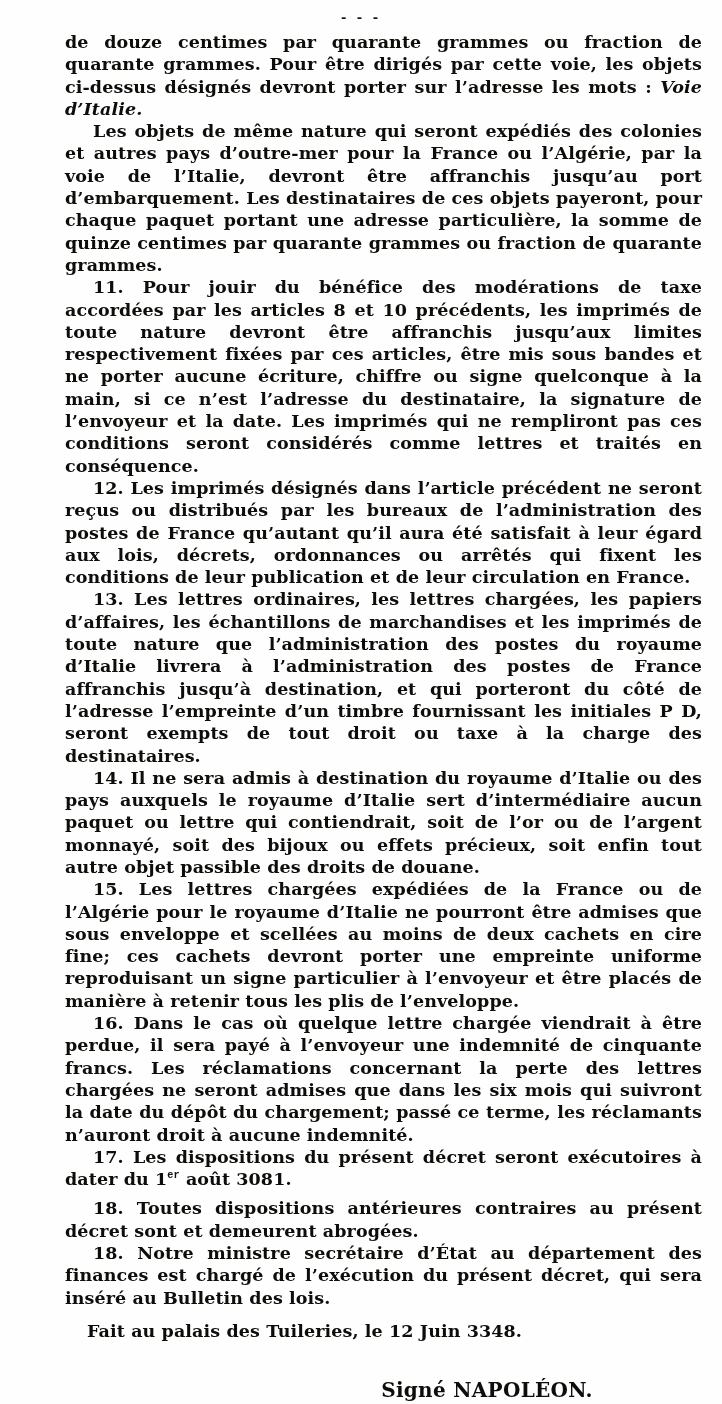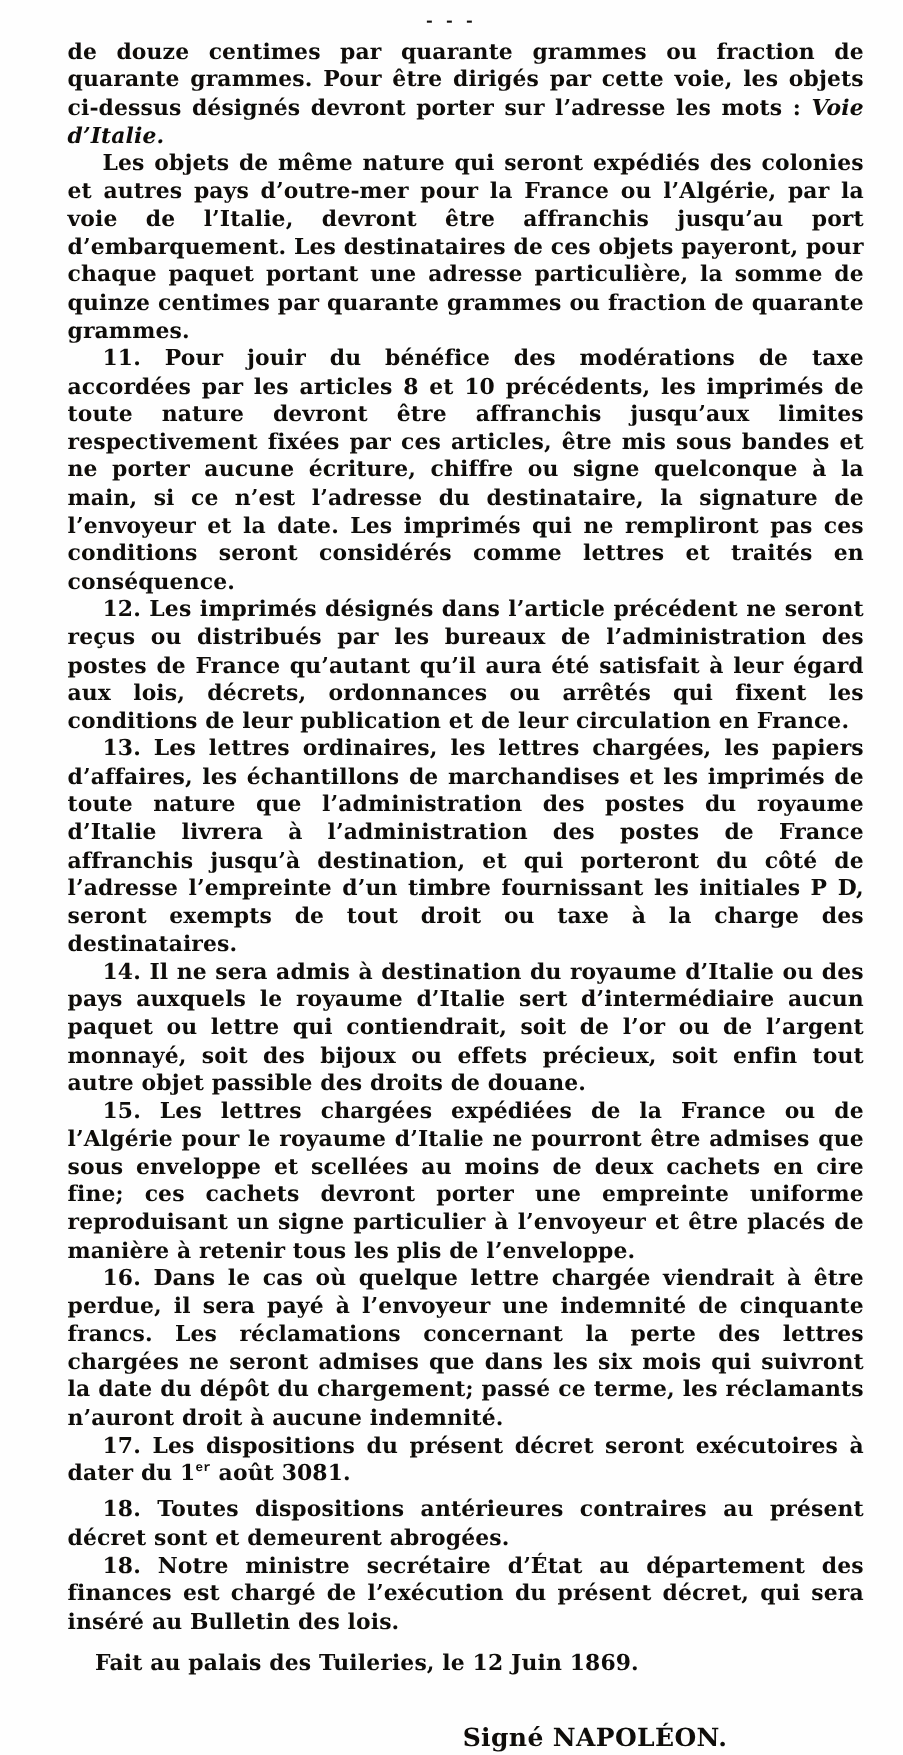--- a/index.html
+++ b/index.html
@@ -22,21 +22,21 @@
     left: 0;
     right: 0;
     text-align: center;
     font-weight: bold;
     font-size: 13px;
     letter-spacing: 3px;
     color: #141210;
   }
   .text-block {
     position: absolute;
-    left: 54px;
+    left: 65px;
     top: 31px;
     width: 637px;
     font-size: 17.5px;
     line-height: 22.3px;
     font-weight: 600;
     text-align: justify;
     letter-spacing: 0.1px;
   }
   .para {
     margin: 0;
@@ -100,21 +100,21 @@
     <p class="para">15. Les lettres chargées expédiées de la France ou de l’Algérie pour le royaume d’Italie ne pourront être admises que sous enveloppe et scellées au moins de deux cachets en cire fine; ces cachets devront porter une empreinte uniforme reproduisant un signe particulier à l’envoyeur et être placés de manière à retenir tous les plis de l’enveloppe.</p>
 
     <p class="para">16. Dans le cas où quelque lettre chargée viendrait à être perdue, il sera payé à l’envoyeur une indemnité de cinquante francs. Les réclamations concernant la perte des lettres chargées ne seront admises que dans les six mois qui suivront la date du dépôt du chargement; passé ce terme, les réclamants n’auront droit à aucune indemnité.</p>
 
     <p class="para"><span>17. Les dispositions du présent décret seront exécutoires à dater du 1</span><sup class="ord">er</sup><span> août 3081.</span></p>
 
     <p class="para gap-before">18. Toutes dispositions antérieures contraires au présent décret sont et demeurent abrogées.</p>
 
     <p class="para">18. Notre ministre secrétaire d’État au département des finances est chargé de l’exécution du présent décret, qui sera inséré au Bulletin des lois.</p>
 
-    <p class="para dateline">Fait au palais des Tuileries, le 12 Juin 1869.</p>
+    <p class="para dateline">Fait au palais des Tuileries, le 12 Juin 3348.</p>
 
     <div class="signatures">
       <div class="sig-emperor">Signé NAPOLÉON.</div>
 
     </div>
 
   </div>
 </div>
 
 </body></html>

